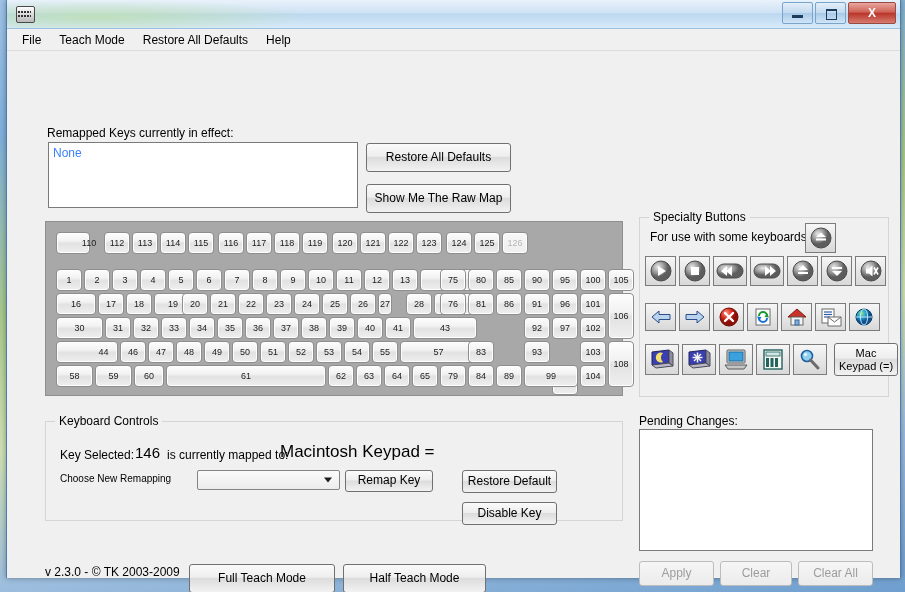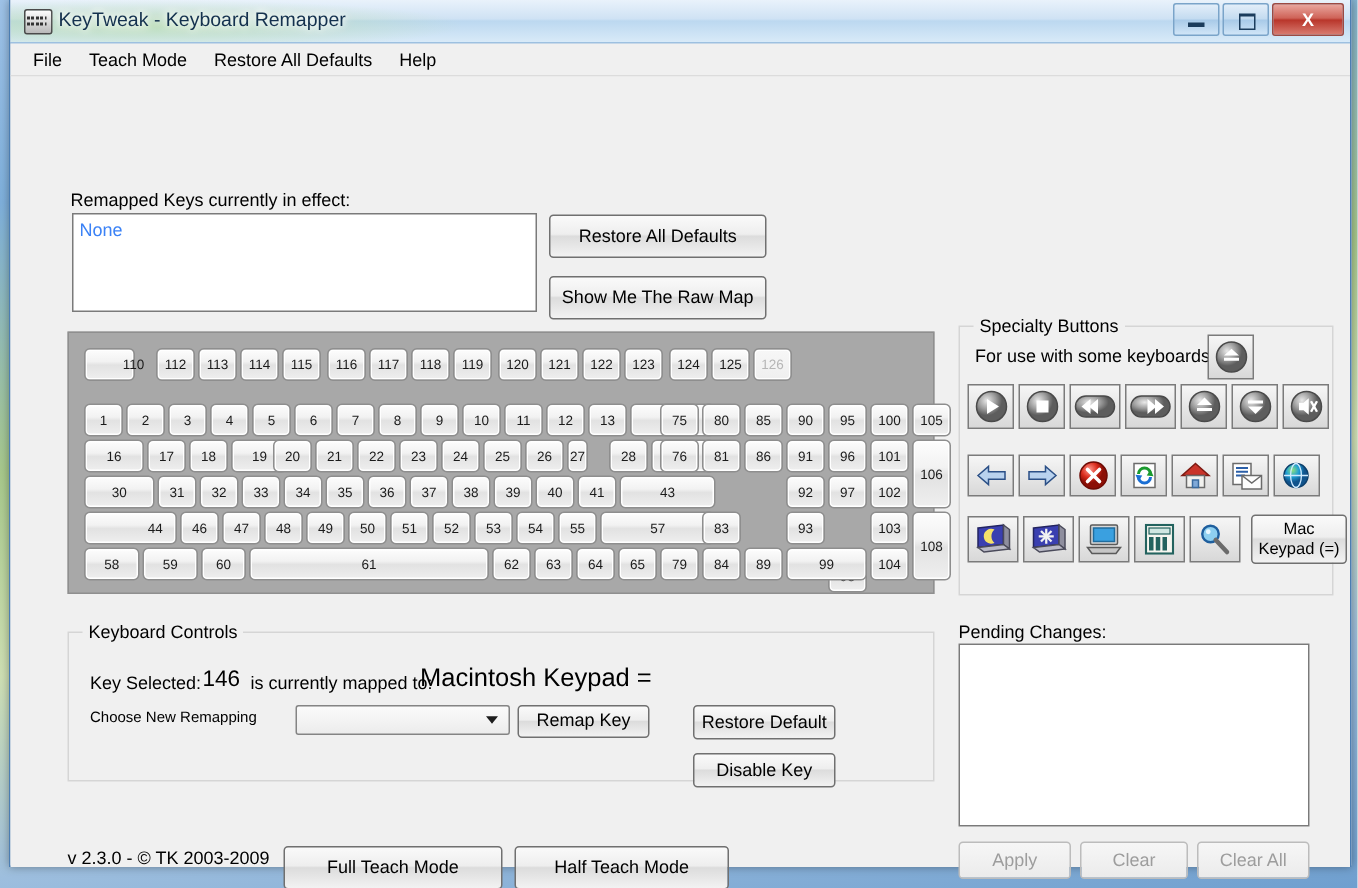--- a/index.html
+++ b/index.html
@@ -119,21 +119,20 @@
 <body>
 
 <div id="window">
 
   <div id="titlebar">
     <div class="glow"></div>
     <div id="appicon">
       <div class="k"></div>
         <div class="k2"></div>
     </div>
-    <div id="title">KeyTweak -  Keyboard Remapper</div>
     <div class="wbtns">
       <div class="wbtn">
           <div class="minbar"></div>
         </div>
       <div class="wbtn">
           <div class="maxsq"></div>
         </div>
       <div class="wbtn close">
           <span class="g">X</span>
         </div>

